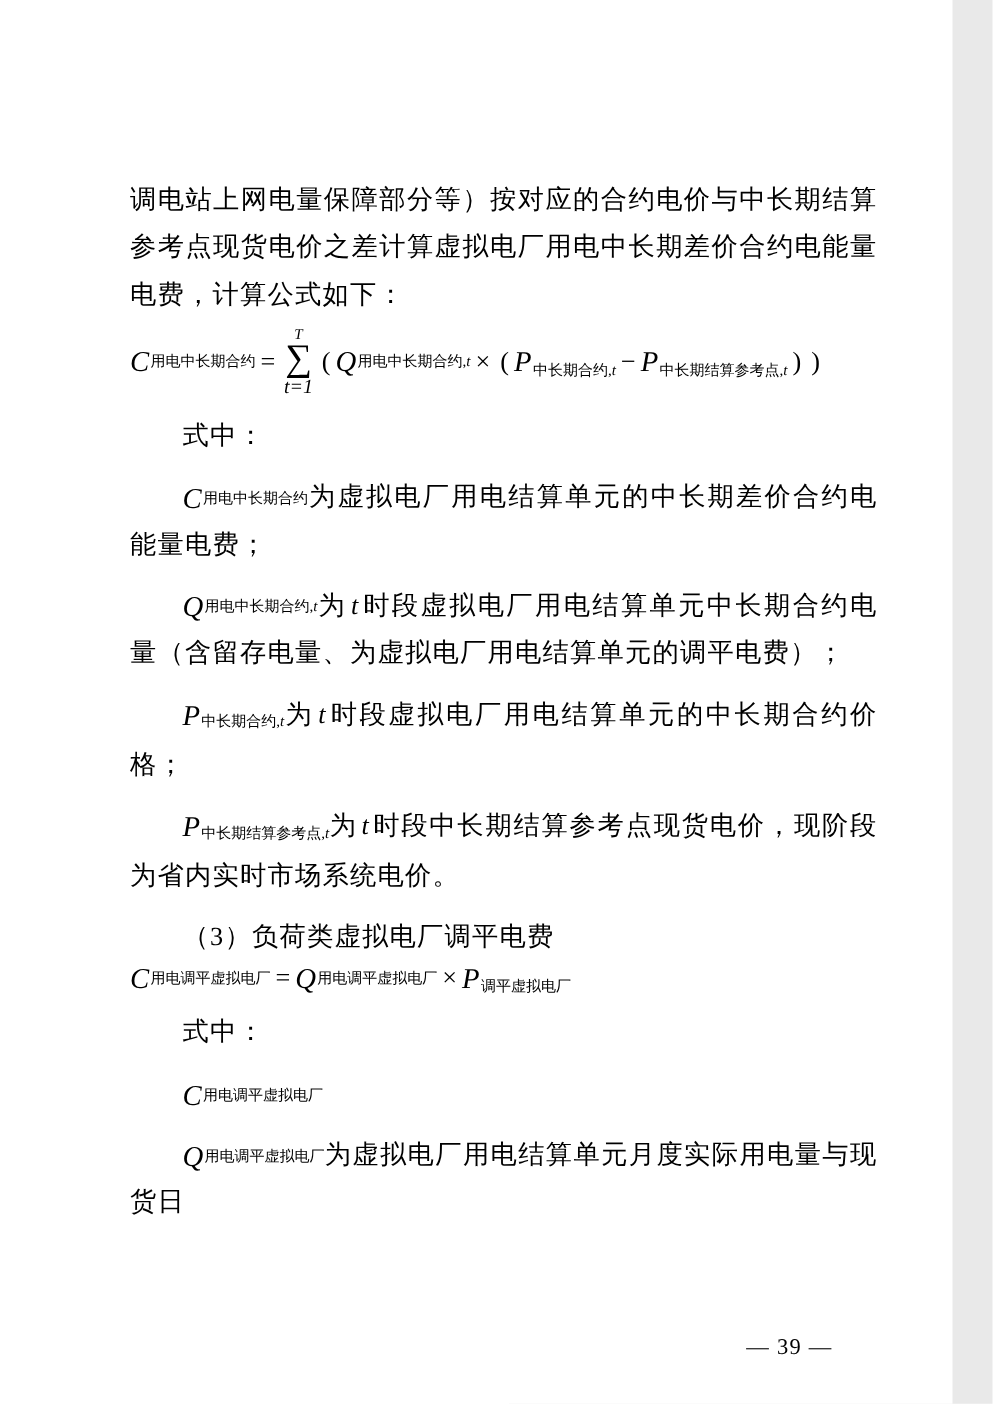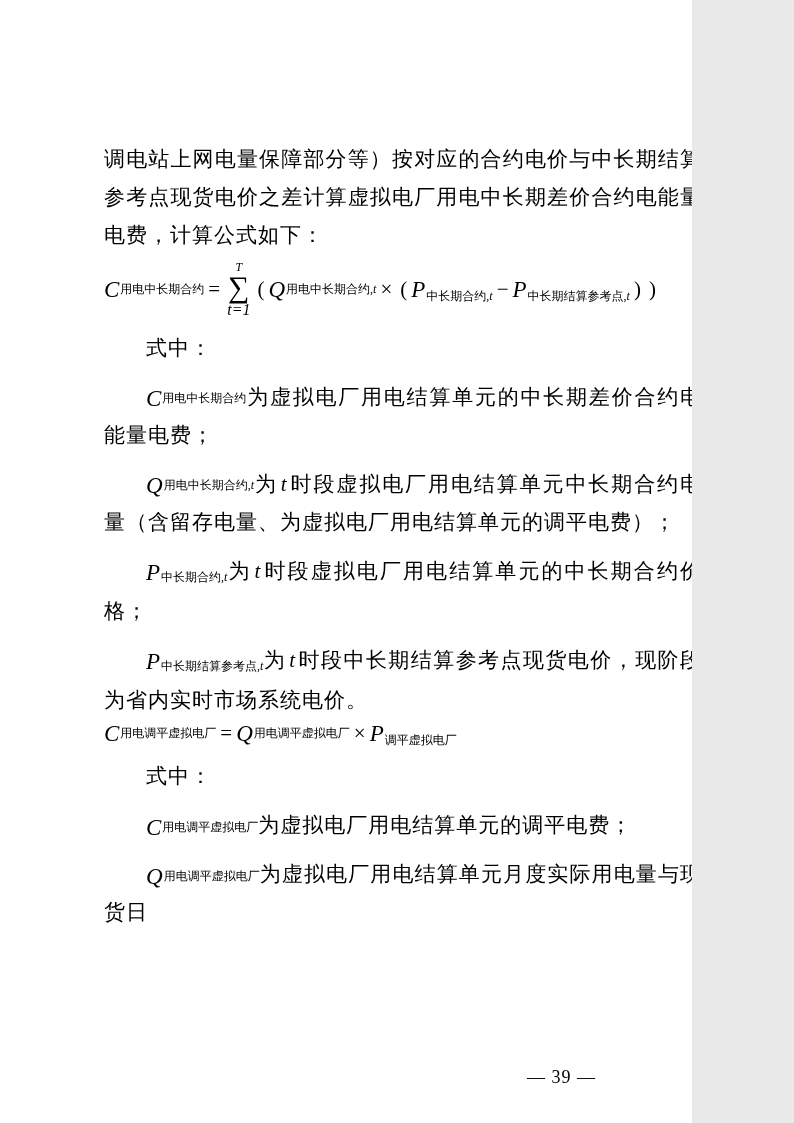--- a/index.html
+++ b/index.html
@@ -5,21 +5,21 @@
   * { box-sizing: border-box; }
   html, body { margin: 0; padding: 0; }
   body {
     width: 794px; height: 1123px;
     background: #e9e9e9;
     font-family: "Liberation Serif", serif;
     color: #000;
   }
   .page {
     position: relative;
-    width: 692px; height: 1123px;
+    width: 762px; height: 1123px;
     background: #ffffff;
     overflow: hidden;
   }
   .content {
     position: absolute;
     left: 104px; top: 140px;
     width: 598px;
   }
   .para {
     margin: 0;
@@ -169,20 +169,21 @@
         </span><span>为</span><i class="tvar">t</i><span>时段虚拟电厂用电结算单元的中长期合约价格；</span>
     </p>
 
     <p class="para indent">
       <span class="term">
           <i class="b">P</i>
           <span class="sblo"><span>中长期结算参考点,</span><i class="ti">t</i></span>
         </span><span>为</span><i class="tvar">t</i><span>时段中长期结算参考点现货电价，现阶段为省内实时市场系统电价。</span>
     </p>
 
+    <p class="para indent">（3）负荷类虚拟电厂调平电费</p>
 
 
     <div class="formula formula-2">
       <span class="term">
           <i class="b">C</i>
           <span class="ss">
             <span class="sp">用电</span>
             <span class="sb">调平虚拟电厂</span>
           </span>
         </span>
@@ -203,21 +204,21 @@
 
     <p class="para indent">式中：</p>
 
     <p class="para indent">
       <span class="term">
           <i class="b">C</i>
           <span class="ss">
             <span class="sp">用电</span>
             <span class="sb">调平虚拟电厂</span>
           </span>
-        </span><span>为虚拟电厂用电结算单元的调平电费；</span>
+        </span>
     </p>
 
     <p class="para indent">
       <span class="term">
           <i class="b">Q</i>
           <span class="ss">
             <span class="sp">用电</span>
             <span class="sb">调平虚拟电厂</span>
           </span>
         </span><span>为虚拟电厂用电结算单元月度实际用电量与现货日</span>

